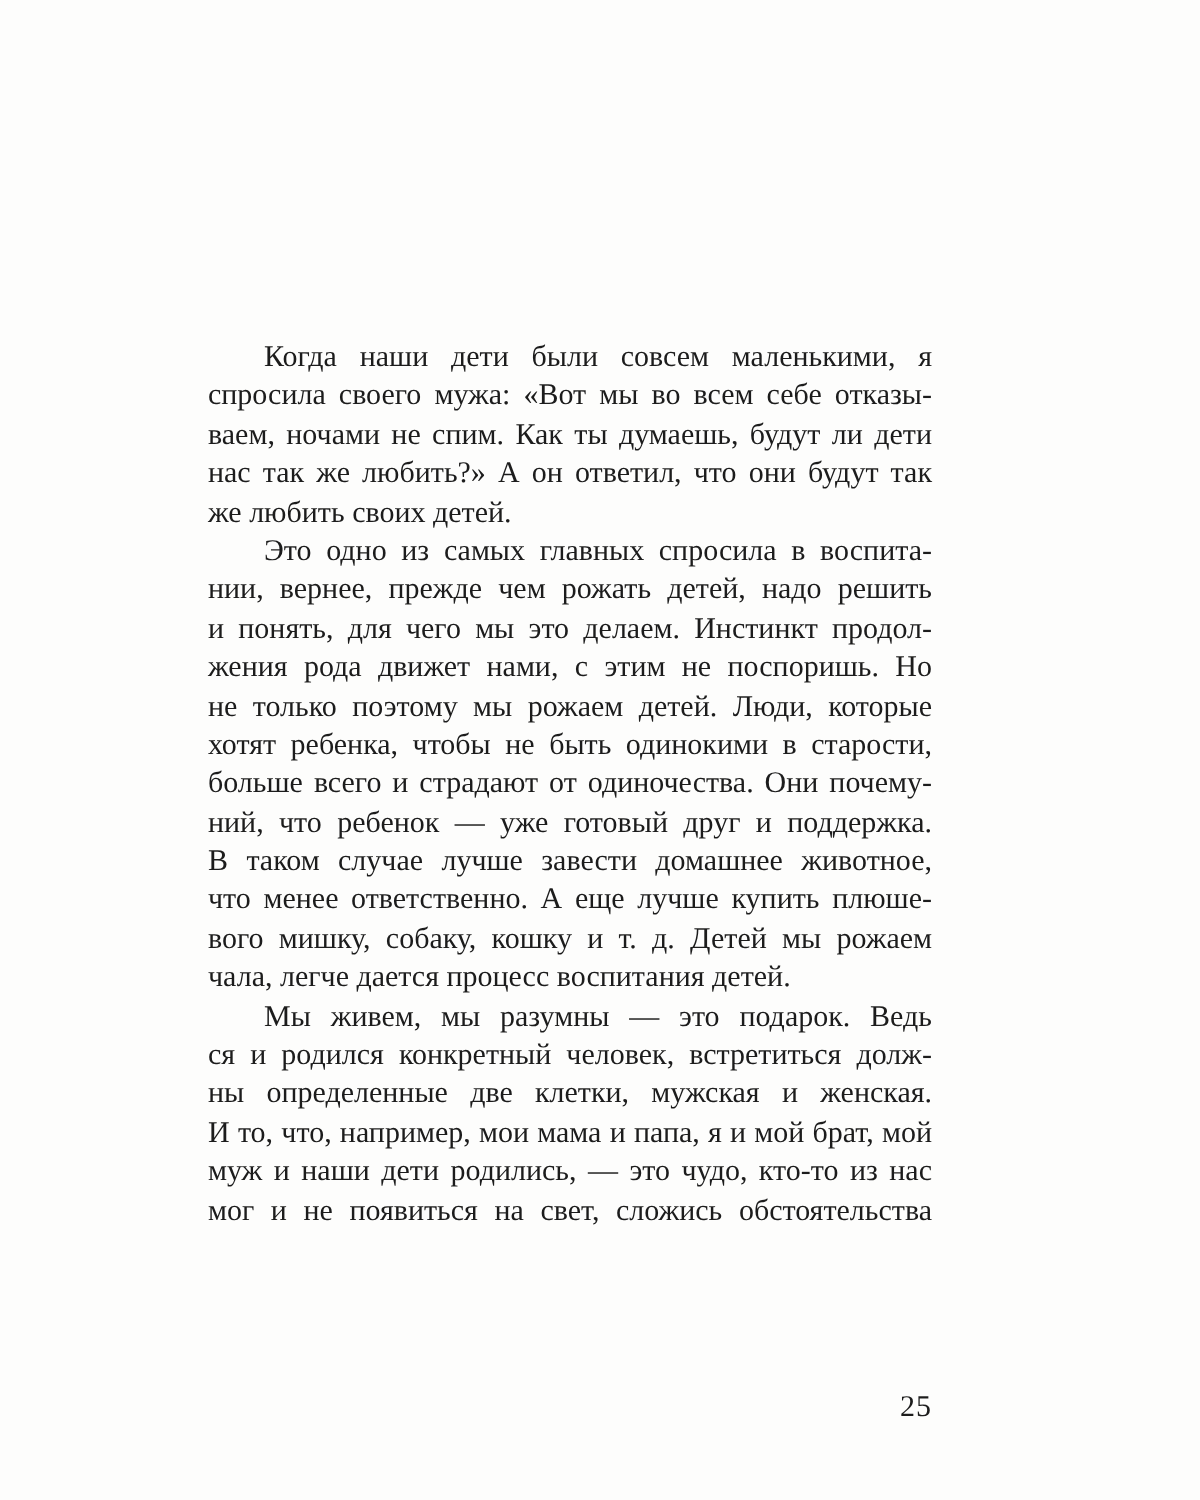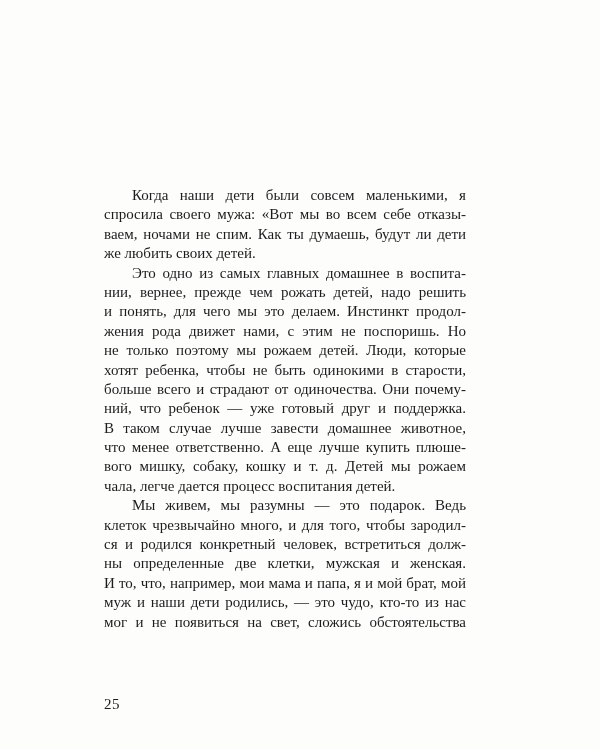--- a/index.html
+++ b/index.html
@@ -12,21 +12,21 @@
     width: 600px;
     height: 750px;
     background: #fdfdfc;
     overflow: hidden;
     font-family: "Liberation Serif", "DejaVu Serif", serif;
     color: #1c1c1c;
   }
   .text-block {
     position: absolute;
     left: 104px;
-    top: 186px;
+    top: 170px;
     width: 362px;
     font-size: 15px;
     line-height: 19.4px;
   }
   .paragraph {
     margin: 0;
     padding: 0;
   }
   .line {
     text-align: justify;
@@ -38,53 +38,53 @@
     text-indent: 28px;
   }
   .line.no-justify-last {
     text-align-last: left;
   }
   .page-number {
     position: absolute;
     left: 104px;
     top: 696px;
     width: 362px;
-    text-align: left;
+    text-align: right;
     font-size: 15px;
     letter-spacing: 0.5px;
   }
 </style>
 </head>
 <body>
 
 <div class="page">
   <div class="text-block" id="text-block">
       <div class="paragraph">
         <div class="line first">Когда наши дети были совсем маленькими, я</div>
         <div class="line">спросила своего мужа: «Вот мы во всем себе отказы-</div>
         <div class="line">ваем, ночами не спим. Как ты думаешь, будут ли дети</div>
+        <div class="line">нас так же любить?» А он ответил, что они будут так</div>
         <div class="line no-justify-last">же любить своих детей.</div>
       </div>
       <div class="paragraph">
-        <div class="line first">Это одно из самых главных домашнее в воспита-</div>
+        <div class="line first">Это одно из самых главных спросила в воспита-</div>
         <div class="line">нии, вернее, прежде чем рожать детей, надо решить</div>
         <div class="line">и понять, для чего мы это делаем. Инстинкт продол-</div>
         <div class="line">жения рода движет нами, с этим не поспоришь. Но</div>
         <div class="line">не только поэтому мы рожаем детей. Люди, которые</div>
         <div class="line">хотят ребенка, чтобы не быть одинокими в старости,</div>
         <div class="line">больше всего и страдают от одиночества. Они почему-</div>
         <div class="line">ний, что ребенок — уже готовый друг и поддержка.</div>
         <div class="line">В таком случае лучше завести домашнее животное,</div>
         <div class="line">что менее ответственно. А еще лучше купить плюше-</div>
         <div class="line">вого мишку, собаку, кошку и т. д. Детей мы рожаем</div>
         <div class="line no-justify-last">чала, легче дается процесс воспитания детей.</div>
       </div>
       <div class="paragraph">
         <div class="line first">Мы живем, мы разумны — это подарок. Ведь</div>
-        <div class="line">клеток чрезвычайно много, и для того, чтобы зародил-</div>
         <div class="line">ся и родился конкретный человек, встретиться долж-</div>
         <div class="line">ны определенные две клетки, мужская и женская.</div>
         <div class="line">И то, что, например, мои мама и папа, я и мой брат, мой</div>
         <div class="line">муж и наши дети родились, — это чудо, кто-то из нас</div>
         <div class="line">мог и не появиться на свет, сложись обстоятельства</div>
       </div>
     </div>
   <div class="page-number">25</div>
 </div>
 

